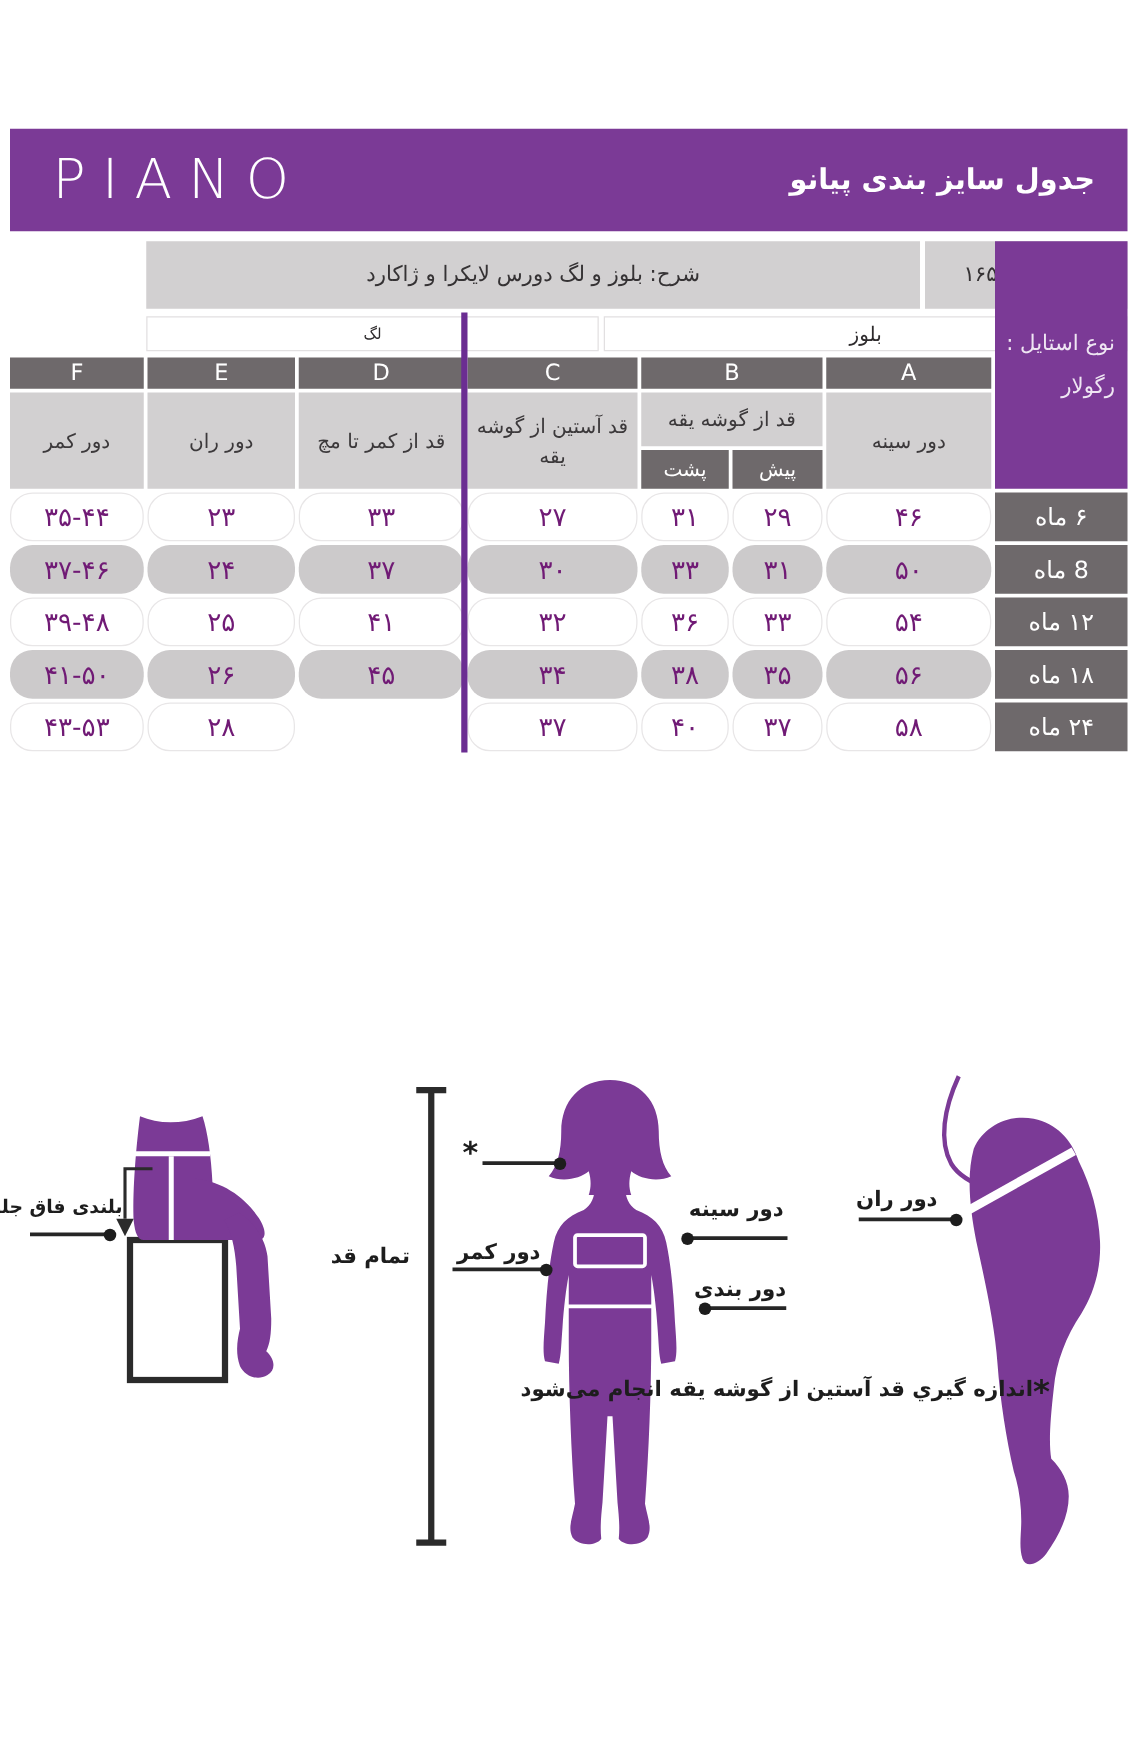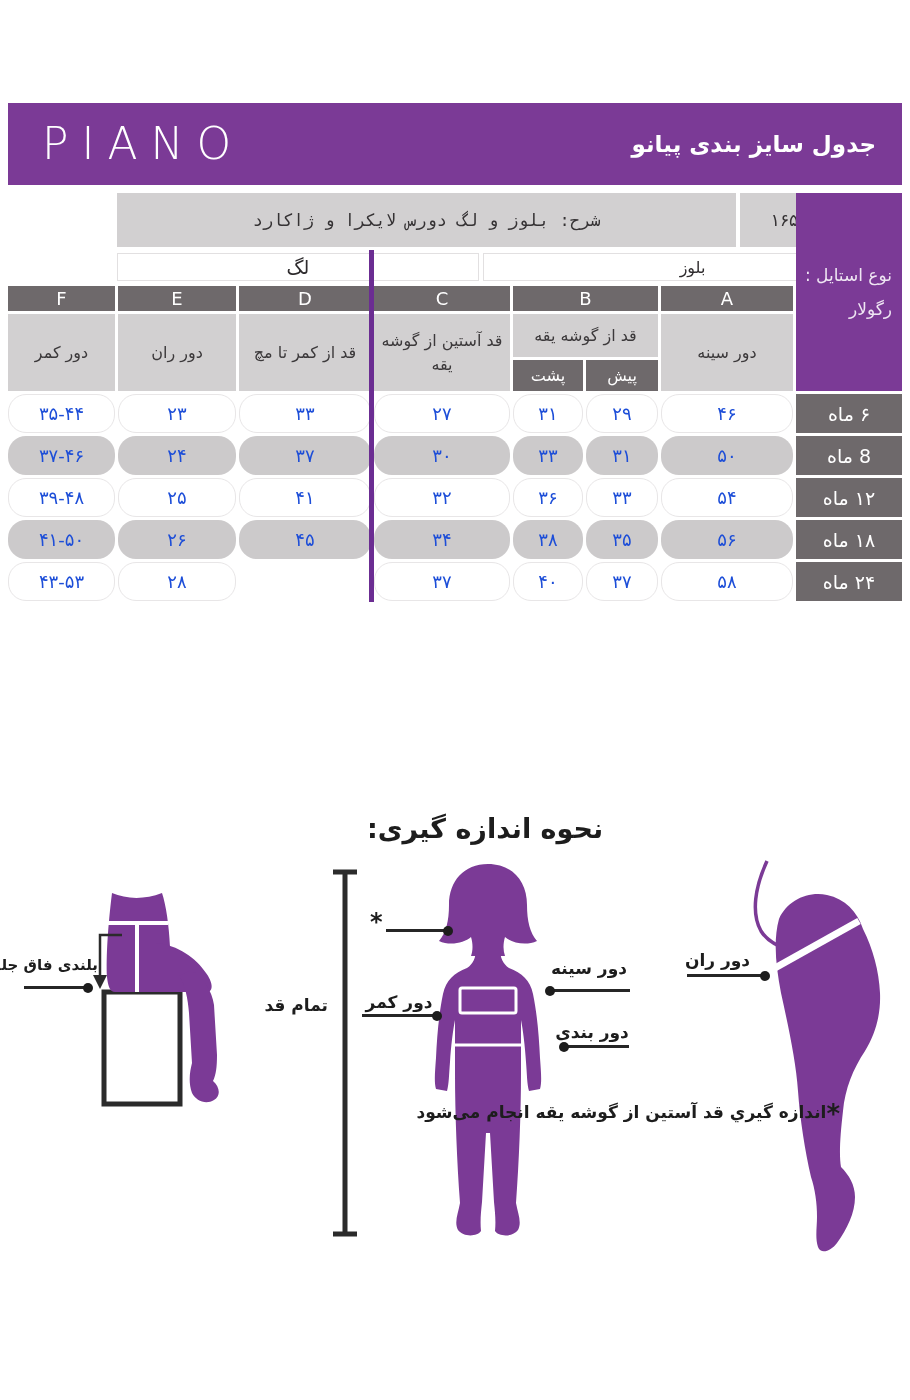--- a/index.html
+++ b/index.html
@@ -10,42 +10,42 @@
   .brandbar{position:absolute;left:8px;top:103px;width:894px;height:82px;
             background:#7b3a96;display:flex;align-items:center;justify-content:space-between;}
   .logo{color:#fff;font-size:44px;font-weight:200;letter-spacing:13px;padding-left:34px;line-height:1;}
   .brandtitle{color:#fff;font-size:23px;font-weight:bold;padding-right:26px;direction:rtl;}
 
   
   .size-table{position:absolute;left:8px;top:193px;width:894px;direction:rtl;}
   .meta-row{display:flex;gap:4px;height:54px;margin-bottom:6px;margin-left:109px;}
   .cell{display:flex;align-items:center;justify-content:center;}
   .meta-model{width:162px;background:#d2d0d1;font-size:17px;color:#353234;}
-  .meta-desc{flex:1;background:#d2d0d1;font-size:17px;color:#353234;font-family:Liberation Mono, monospace;}
+  .meta-desc{flex:1;background:#d2d0d1;font-size:17px;color:#353234;}
   .group-row{display:flex;gap:4px;height:28px;margin-bottom:5px;margin-left:109px;}
   .group-blouse{width:417px;background:#fff;border:1px solid #e2e0e1;font-size:16px;color:#2e2b2d;}
-  .group-leg{flex:1;background:#fff;border:1px solid #e2e0e1;font-size:19px;color:#2e2b2d;}
+  .group-leg{flex:1;background:#fff;border:1px solid #e2e0e1;font-size:12px;color:#2e2b2d;}
 
   .grid{display:grid;direction:rtl;gap:3px;
         grid-template-columns:106px 132px 72px 70px 136px 132px 118px 107px;
         grid-template-rows:25px 43px 31px repeat(5,39px);}
   .style-cell{grid-area:1/1/4/2;margin-top:-93px;background:#7b3a96;color:#efe6f3;
               direction:rtl;display:flex;flex-direction:column;justify-content:center;
               align-items:flex-start;padding-right:10px;box-sizing:border-box;
               font-size:17px;line-height:2;}
   .letter{background:#6e696b;color:#fff;font-size:18px;}
   .l-a{grid-area:1/2/2/3}.l-b{grid-area:1/3/2/5}.l-c{grid-area:1/5/2/6}
   .l-d{grid-area:1/6/2/7}.l-e{grid-area:1/7/2/8}.l-f{grid-area:1/8/2/9}
   .desc{background:#d2d0d1;color:#3c393b;font-size:16px;text-align:center;line-height:1.5;padding:2px;box-sizing:border-box;}
   .d-a{grid-area:2/2/4/3}.d-b{grid-area:2/3/3/5}.d-c{grid-area:2/5/4/6}
   .d-d{grid-area:2/6/4/7}.d-e{grid-area:2/7/4/8}.d-f{grid-area:2/8/4/9}
   .sub{background:#6e696b;color:#fff;font-size:16px;}
   .s-front{grid-area:3/3/4/4}.s-back{grid-area:3/4/4/5}
   .age{background:#6e696b;color:#fff;font-size:19px;direction:rtl;}
-  .num{font-size:18px;color:#1d4ed8;direction:ltr;border-radius:18px;}
+  .num{font-size:21px;color:#701a75;direction:ltr;border-radius:18px;}
   .row-odd{background:#fff;border:1px solid #e8e6e7;box-sizing:border-box;}
   .row-even{background:#cccacb;}
   .c1{grid-column:1}.c2{grid-column:2}.c3{grid-column:3}.c4{grid-column:4}
   .c5{grid-column:5}.c6{grid-column:6}.c7{grid-column:7}.c8{grid-column:8}
   .r4{grid-row:4}.r5{grid-row:5}.r6{grid-row:6}.r7{grid-row:7}.r8{grid-row:8}
   .divider{position:absolute;left:361px;top:57px;width:5px;height:352px;background:#6b2d92;z-index:5;}
 
   
   .guide-title{position:absolute;left:340px;top:813px;width:290px;text-align:center;
                font-size:27px;font-weight:bold;color:#1d1d1d;direction:rtl;}
@@ -143,21 +143,20 @@
       <div class="cell num row-odd c3 r8">۳۷</div>
       <div class="cell num row-odd c4 r8">۴۰</div>
       <div class="cell num row-odd c5 r8">۳۷</div>
       <div class="cell num row-odd c7 r8">۲۸</div>
       <div class="cell num row-odd c8 r8">۴۳-۵۳</div>
     </div>
 
     <div class="divider"></div>
   </div>
 
-  <div class="guide-title">نحوه اندازه گیری:</div>
 
   <svg style="left:8px;top:885px;" width="230" height="228" viewBox="0 0 230 228">
     <rect x="96" y="107" width="76" height="112" fill="#ffffff" stroke="#2b2b2b" stroke-width="5"></rect>
     <path fill="#7b3a96" d="M104 8 C 100 40 98 72 99 92 C 100 101 102 107 107 107 L 156 107 C 161 96 163 80 162 62 C 161 40 158 20 154 8 C 136 15 118 14 104 8 Z"></path>
     <path fill="#7b3a96" d="M148 58 C 170 60 188 73 198 88 C 204 96 207 107 198 107 L 148 107 Z"></path>
     <path fill="#7b3a96" d="M183 85 C 196 93 204 106 206 120 L 209 170 C 209 182 208 190 205 196 C 212 202 213 211 206 215 C 198 220 188 216 184 208 C 180 197 182 186 184 178 L 181 128 C 180 114 177 99 171 91 Z"></path>
     <rect x="98" y="36" width="62" height="4" fill="#ffffff"></rect>
     <rect x="127" y="40" width="4" height="67" fill="#ffffff"></rect>
     <path d="M114 50 L 92 50 L 92 90" stroke="#2b2b2b" stroke-width="2.5" fill="none"></path>
     <polygon points="85,90 99,90 92,104" fill="#2b2b2b"></polygon>

